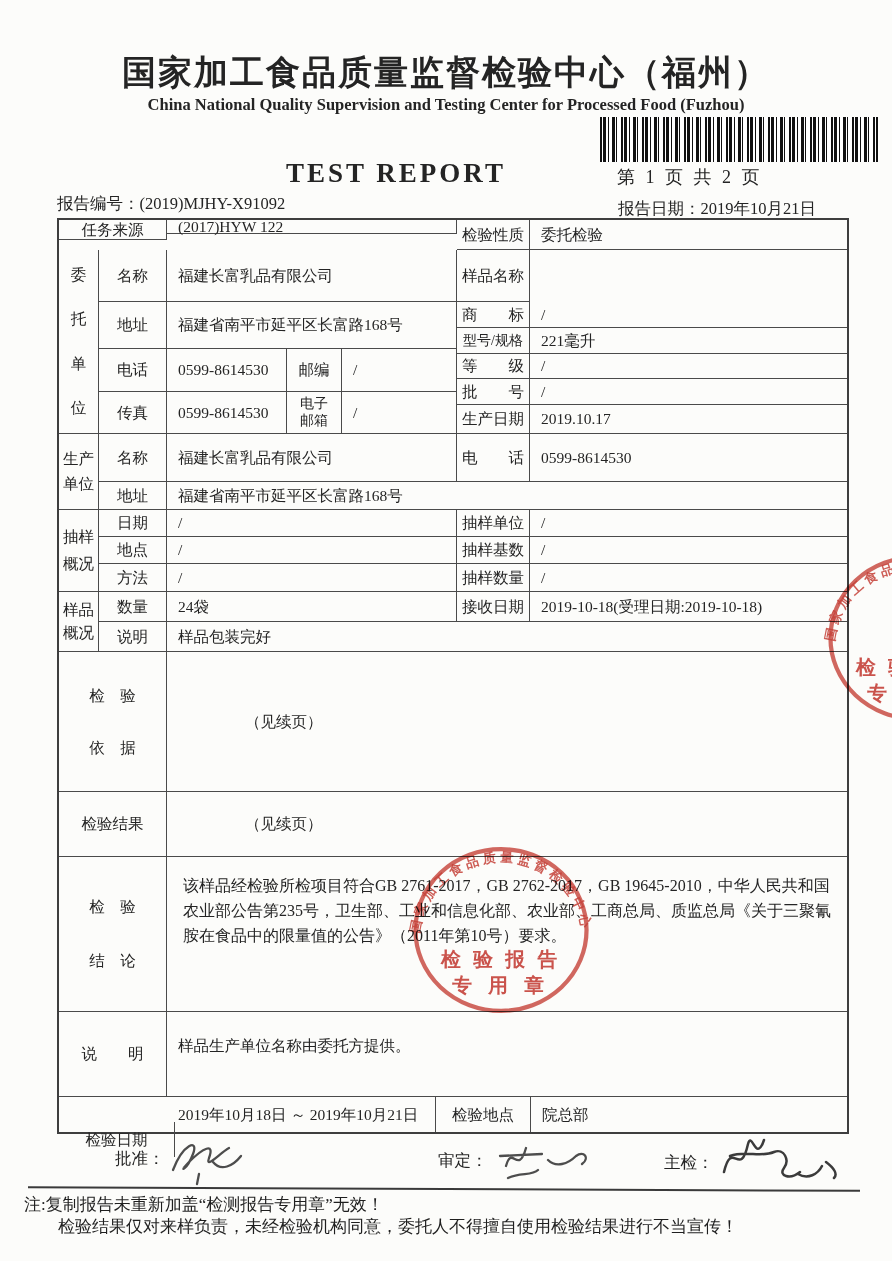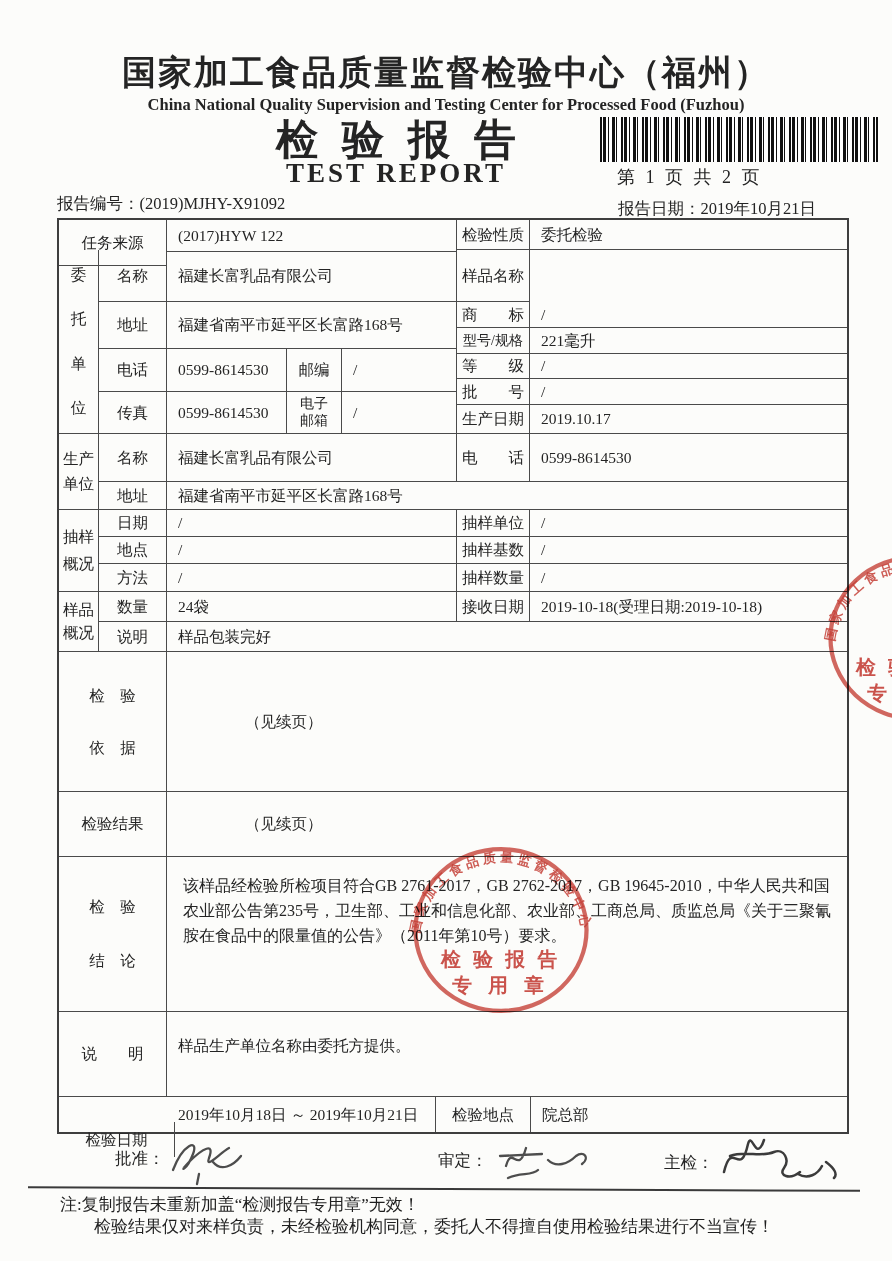--- a/index.html
+++ b/index.html
@@ -35,44 +35,43 @@
   .small2{font-size:14px;line-height:1.2;}
   .seepage{padding-left:78px;}
   .topalign{align-items:flex-start;}
   .concl-val{padding:17px 16px 8px 16px;font-size:16px;line-height:1.56;display:block;}
   .remark-val{padding-top:24px;text-align:center;}
   
   .stamp{mix-blend-mode:multiply;}
   
   .sig-label{font-size:16.5px;}
   .rule{height:0;border-top:2px solid #3a3a3a;transform:rotate(0.25deg);}
-  .foot{font-size:17px;color:#1f1f1f;margin-left:36px;}
+  .foot{font-size:17px;color:#1f1f1f;}
 </style>
 </head>
 <body>
 
 <div class="page">
 
   <div class="abs org-cn">国家加工食品质量监督检验中心（福州）</div>
   <div class="abs org-en">China National Quality Supervision and Testing Center for Processed Food (Fuzhou)</div>
-  <div class="abs title-cn">检验报告</div>
   <div class="abs title-en">TEST REPORT</div>
   <div class="abs barcode"></div>
   <div class="abs page-info">第 1 页  共 2 页</div>
   <div class="abs report-no">
     <span>报告编号：</span><span>(2019)MJHY-X91092</span>
   </div>
   <div class="abs report-date">
     <span>报告日期：</span><span>2019年10月21日</span>
   </div>
 
   <div class="abs rtable">
 
-    <div class="c lab" style="left:0;top:0;width:108px;height:46px">任务来源</div>
-    <div class="c val" style="left:108px;top:0;width:290px;height:32px">(2017)HYW 122</div>
+    <div class="c lab" style="left:0;top:0;width:108px;height:20px">任务来源</div>
+    <div class="c val" style="left:108px;top:0;width:290px;height:14px">(2017)HYW 122</div>
     <div class="c lab" style="left:398px;top:0;width:73px;height:30px">检验性质</div>
     <div class="c val er" style="left:471px;top:0;width:317px;height:30px">委托检验</div>
 
     <div class="c lab vgroup lh-client" style="left:0;top:30px;width:40px;height:184px">委
 托
 单
 位</div>
     <div class="c lab" style="left:40px;top:30px;width:68px;height:52px">名称</div>
     <div class="c val" style="left:108px;top:30px;width:290px;height:52px">福建长富乳品有限公司</div>
     <div class="c lab" style="left:398px;top:30px;width:73px;height:52px">样品名称</div>

